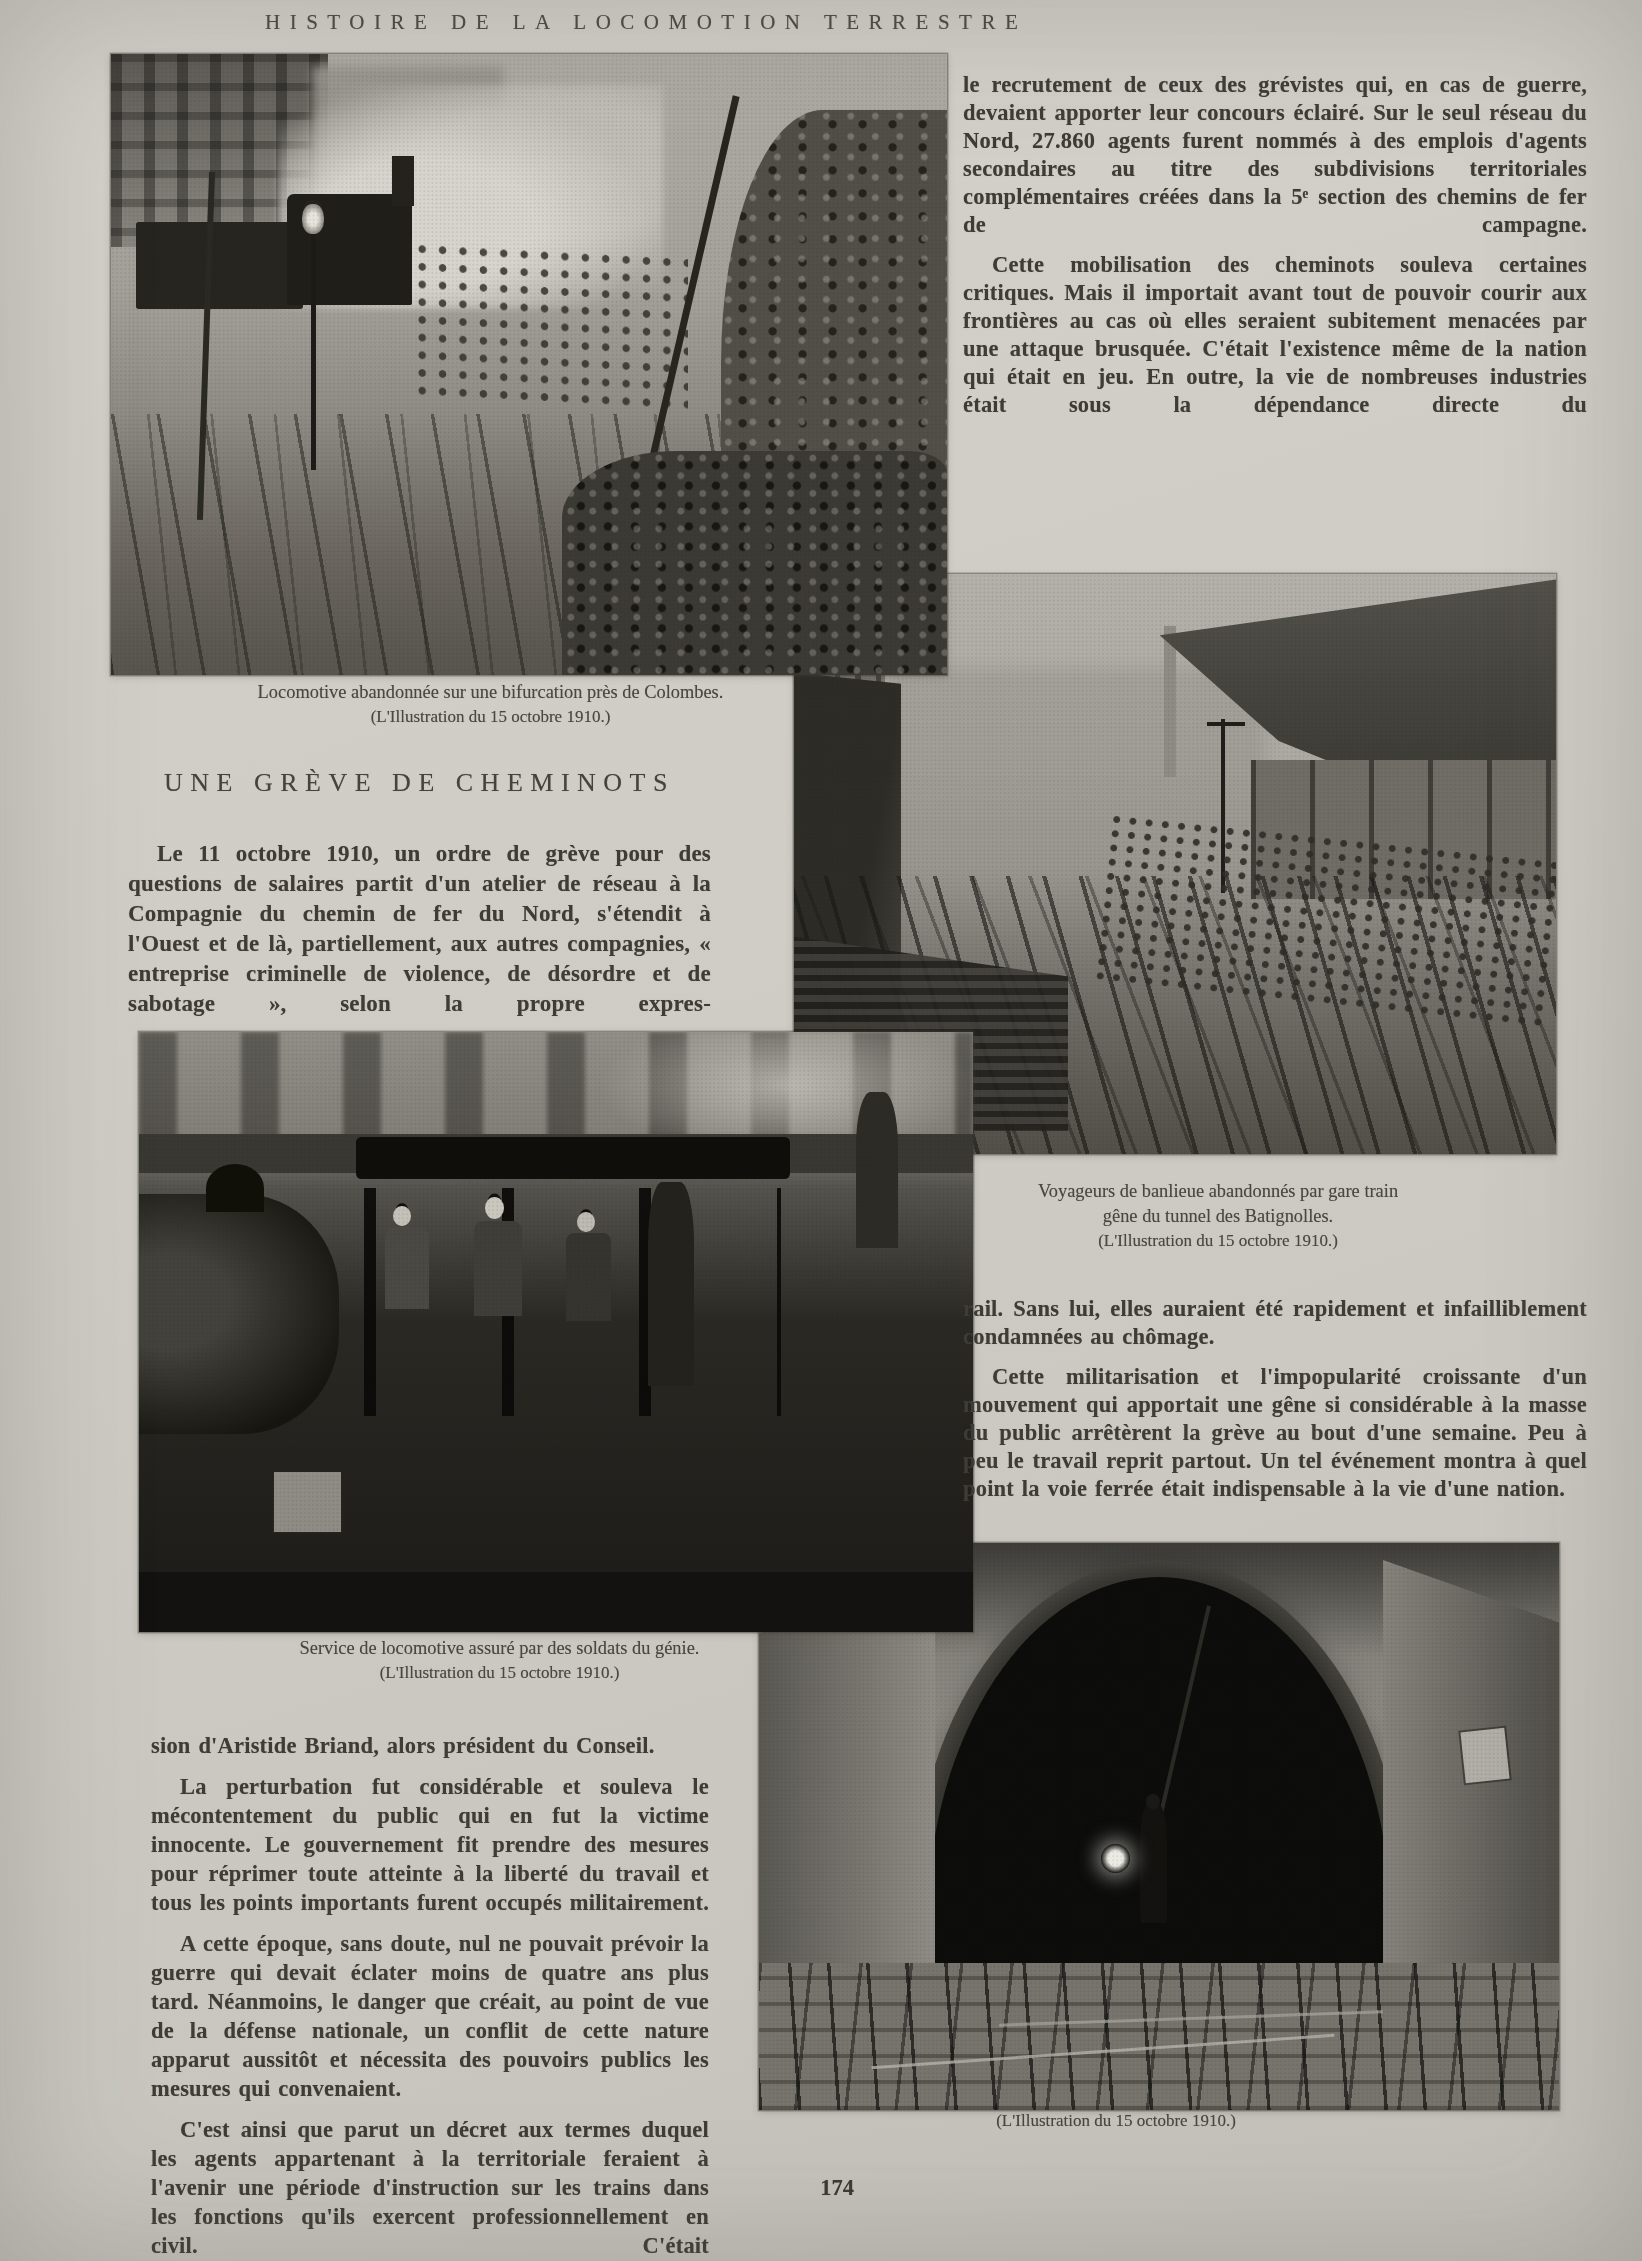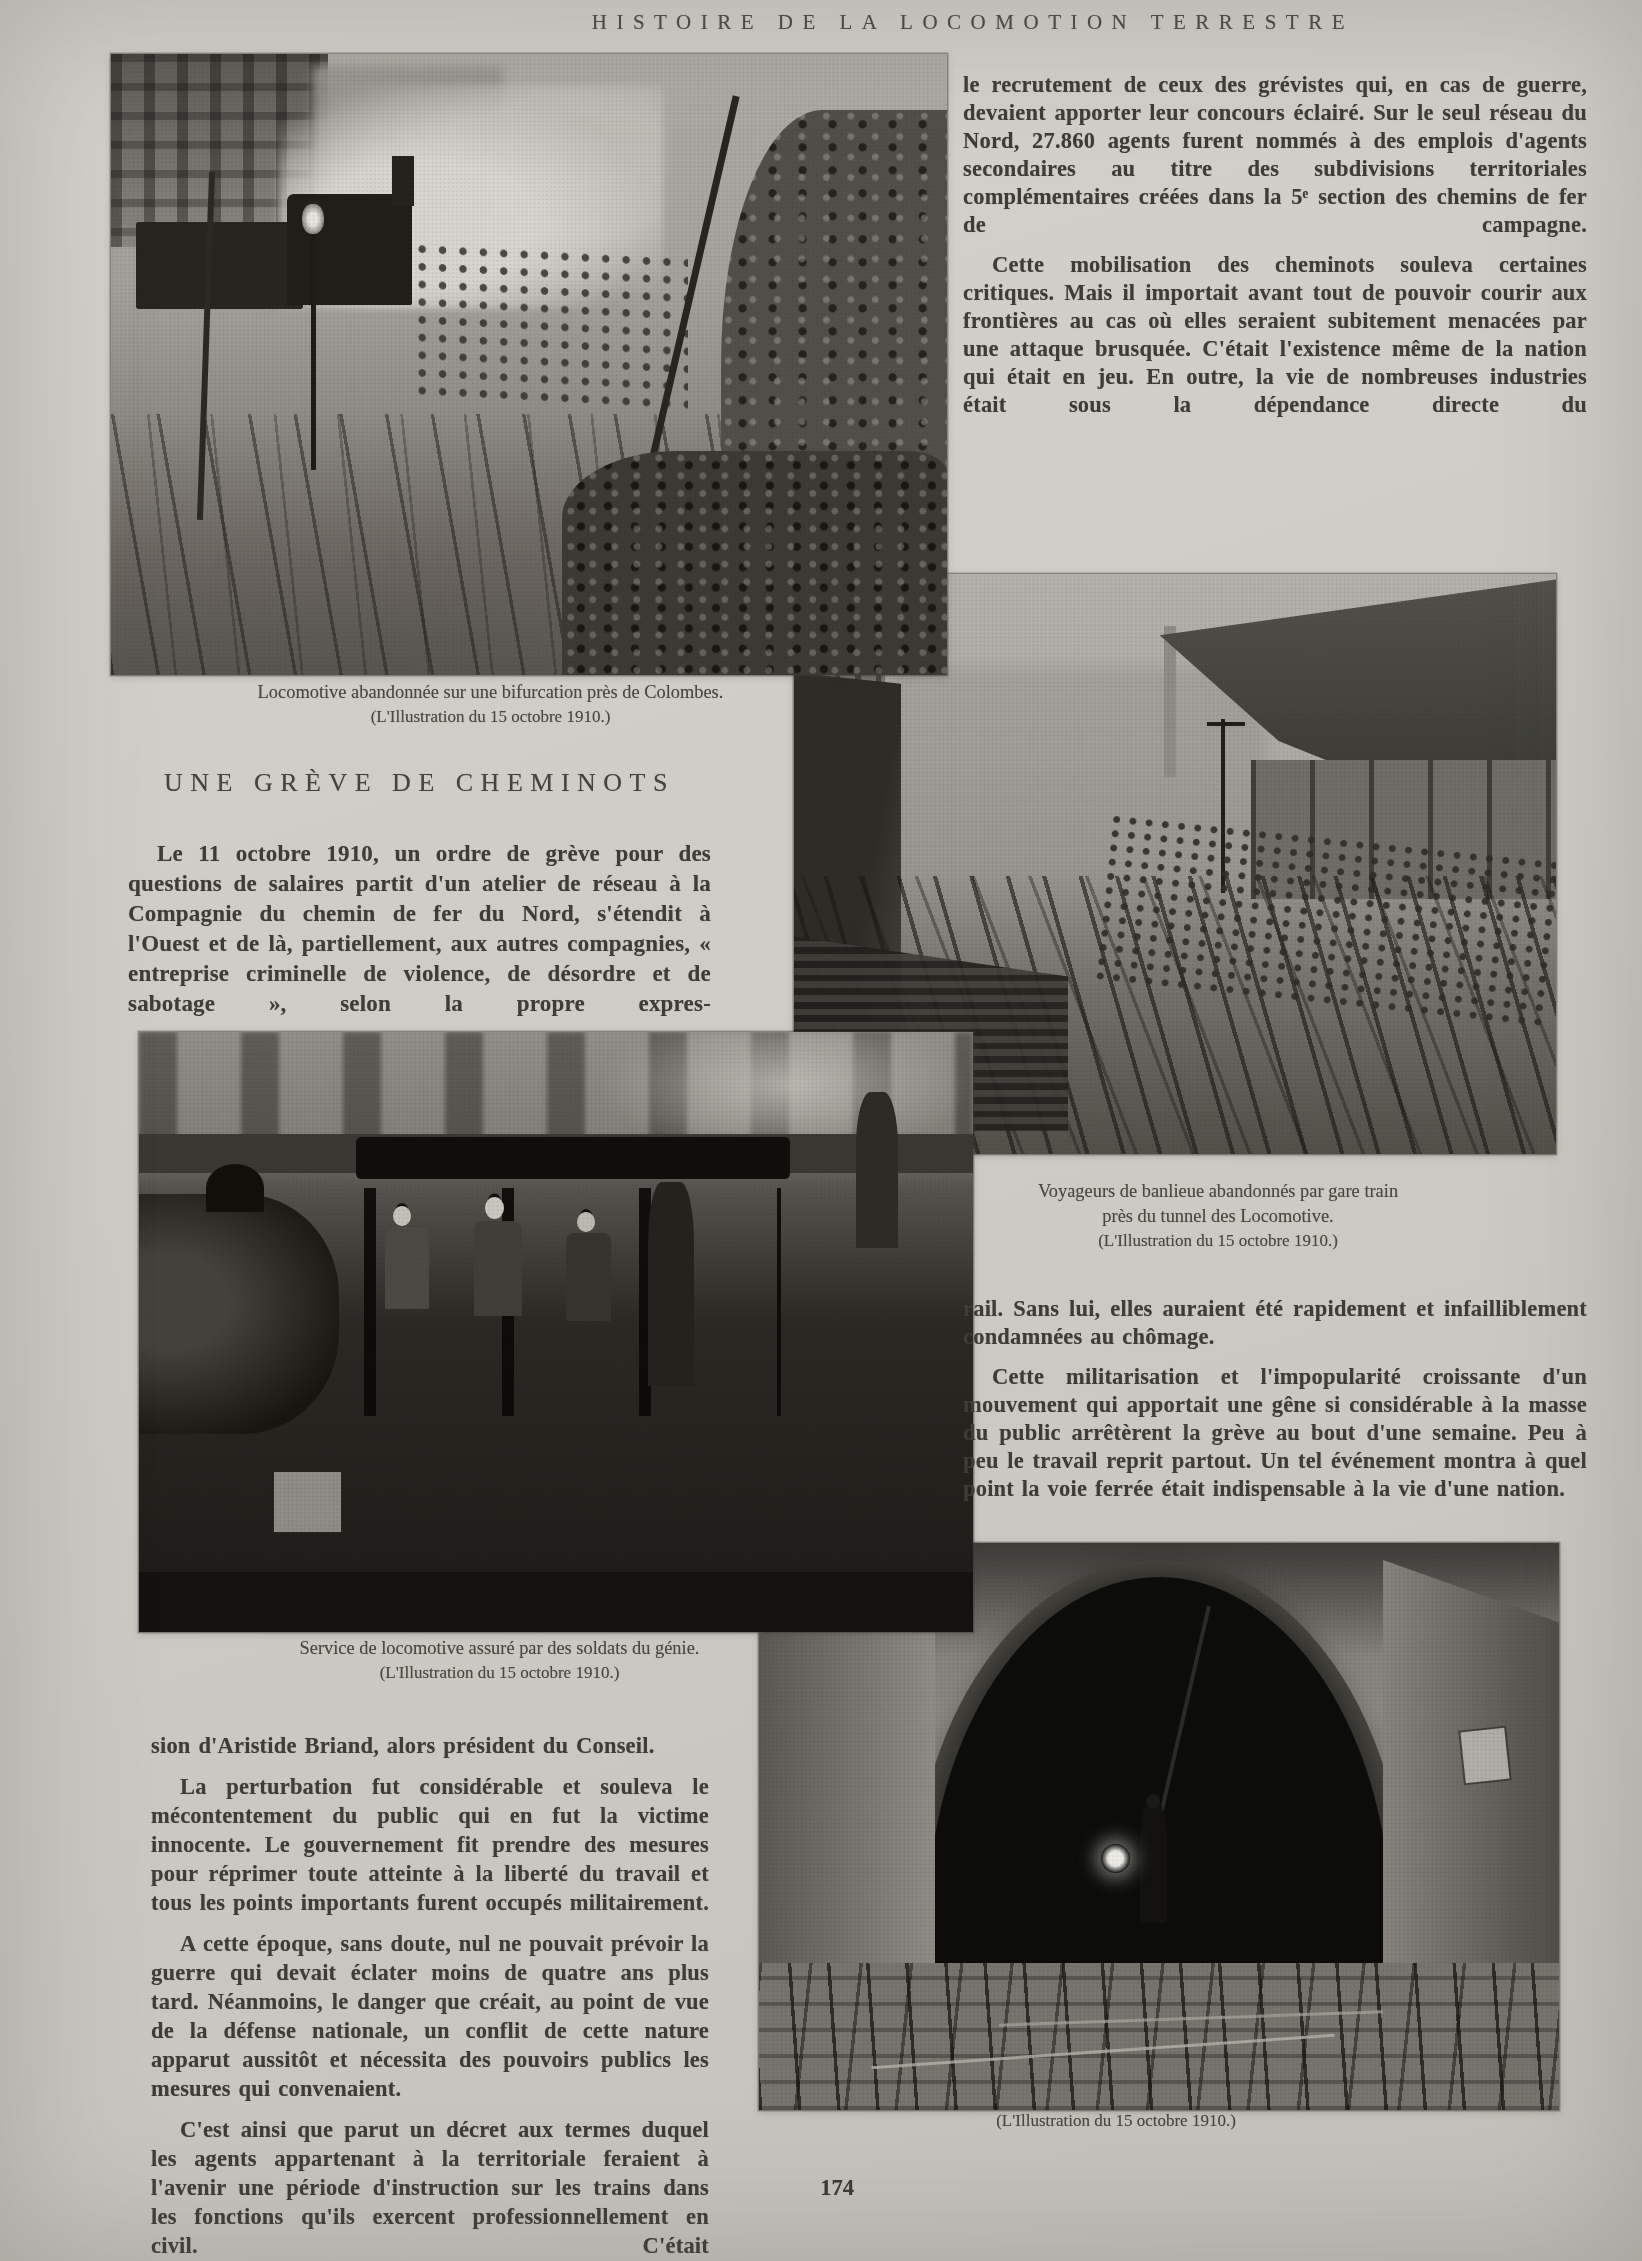--- a/index.html
+++ b/index.html
@@ -6,21 +6,21 @@
   .page{
     position:relative;width:1643px;height:2261px;overflow:hidden;
     background:linear-gradient(163deg,#d3d1ca 0%,#ceccc5 45%,#c8c6bf 78%,#c2c0b9 100%);
     font-family:"Liberation Serif","DejaVu Serif",serif;
     color:#3e3c37;
     text-shadow:0 0 0.7px rgba(62,60,54,.38);
   }
   .page::after{content:"";position:absolute;inset:0;z-index:9;pointer-events:none;
     box-shadow:inset 0 0 150px rgba(88,86,78,.30);}
   
-  .hdr{position:absolute;left:265px;top:9.5px;width:1089px;text-align:right;
+  .hdr{position:absolute;left:265px;top:9.5px;width:1089px;text-align:left;
     font-size:21px;letter-spacing:9.5px;color:#4c4a44;white-space:nowrap;z-index:3;}
   .sec-hdg{position:absolute;left:116px;top:768px;width:607px;margin:0;text-align:center;
     font-size:26px;font-weight:normal;letter-spacing:7.5px;color:#45433d;white-space:nowrap;z-index:3;}
   .col{position:absolute;z-index:3;}
   .col p{margin:12px;text-align:justify;letter-spacing:0.2px;word-spacing:2px;font-weight:bold;}
   .col p.ind{text-indent:29px;}
   .col p.flushend{text-align-last:justify;}
   #rc1{left:951px;top:59px;width:648px;}  #rc1 p{font-size:22.5px;line-height:28px;}
   #lc1{left:116px;top:827px;width:607px;} #lc1 p{font-size:23px;line-height:30px;}
   #rc2{left:951px;top:1283px;width:648px;}#rc2 p{font-size:22.5px;line-height:28px;}
@@ -212,21 +212,21 @@
     <div class="p2-tracks"></div>
     <div class="p2-lumber"></div>
     <div class="p2-signal"></div>
     <div class="p2-signal-arm"></div>
     <div class="p2-crowd"></div>
     <div class="ht"></div>
   </figure>
 
   <div class="caption" id="cap2">
     <div class="cap-line">Voyageurs de banlieue abandonnés par gare train</div>
-    <div class="cap-line">près du tunnel des Locomotive.</div>
+    <div class="cap-line">gêne du tunnel des Batignolles.</div>
     <div class="cap-src"><span class="it">(L'Illustration</span><span> du 15 octobre 1910.)</span></div>
   </div>
 
   <div class="col" id="rc2">
     <p>rail. Sans lui, elles auraient été rapidement et infailliblement condamnées au chômage.</p>
     <p class="ind">Cette militarisation et l'impopularité croissante d'un mouvement qui apportait une gêne si considérable à la masse du public arrêtèrent la grève au bout d'une semaine. Peu à peu le travail reprit partout. Un tel événement montra à quel point la voie ferrée était indispensable à la vie d'une nation.</p>
   </div>
 
   <figure class="photo" id="photo3">
     <div class="p3-sky"></div>

